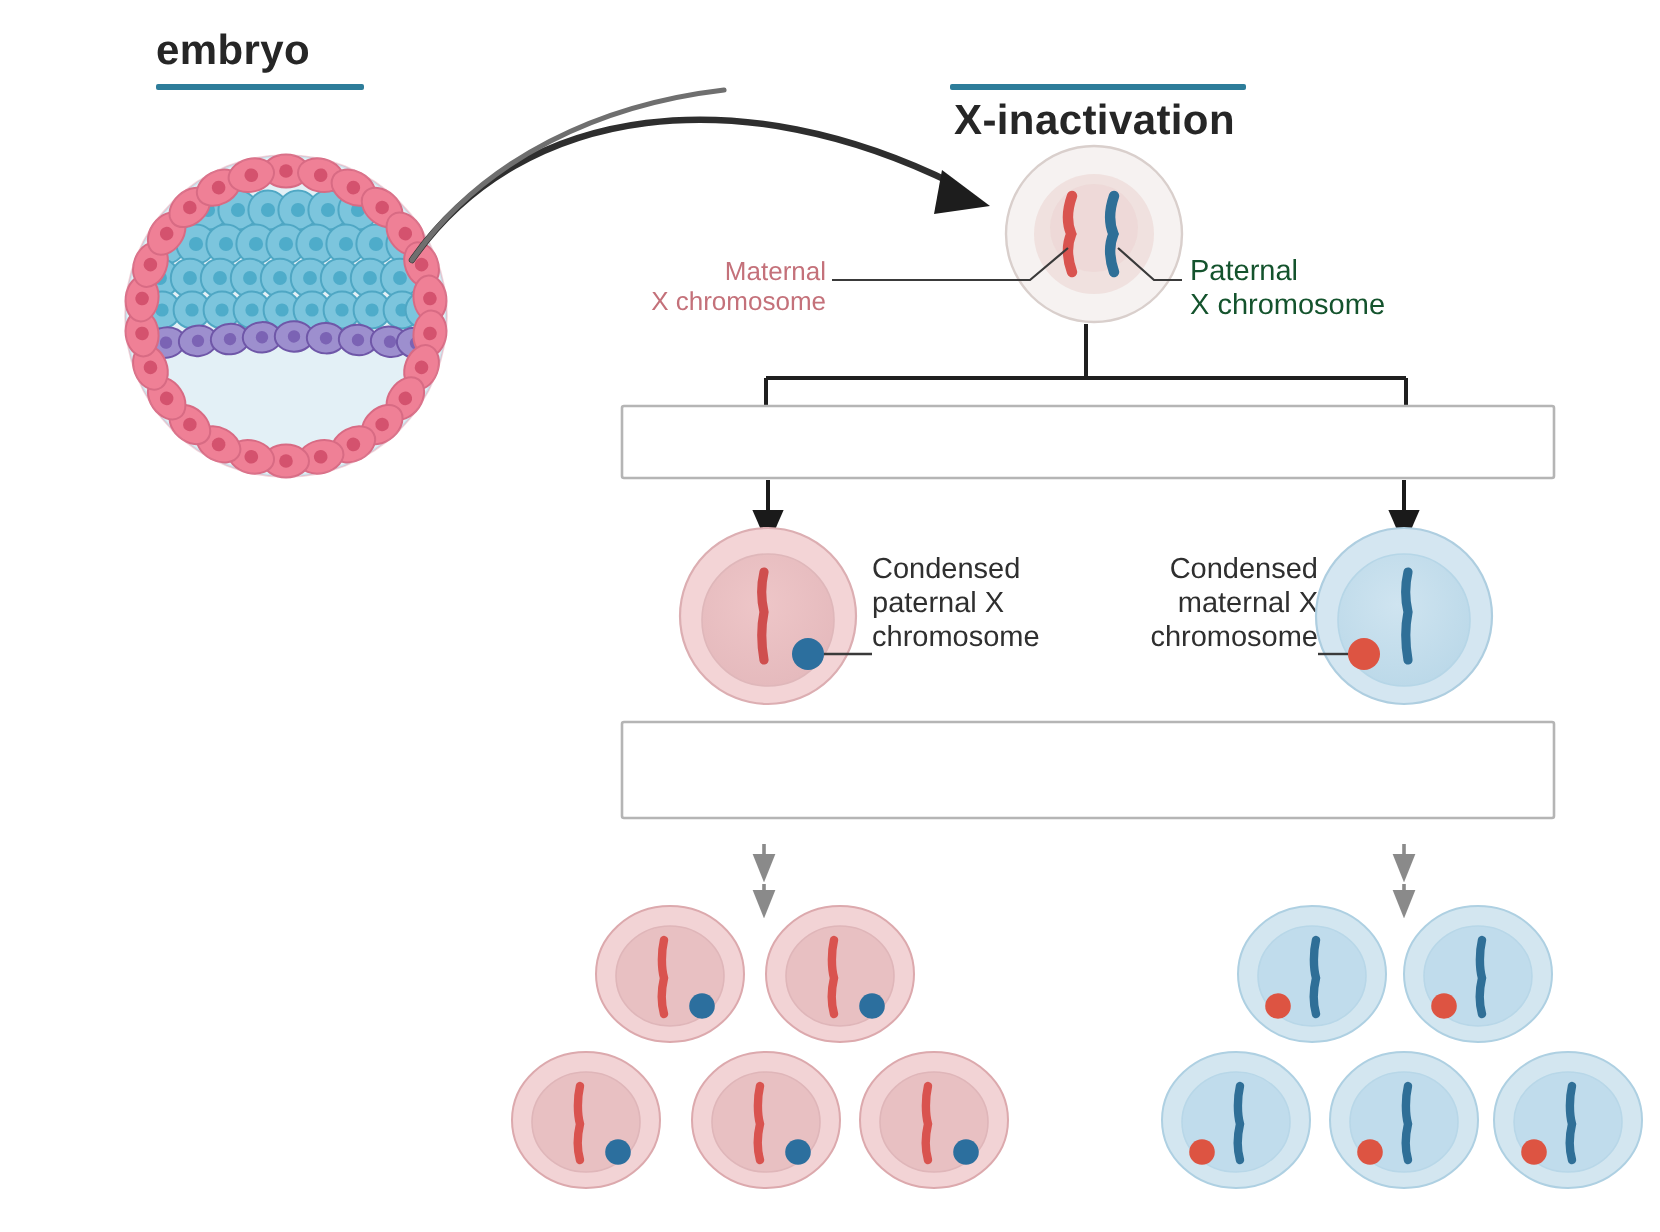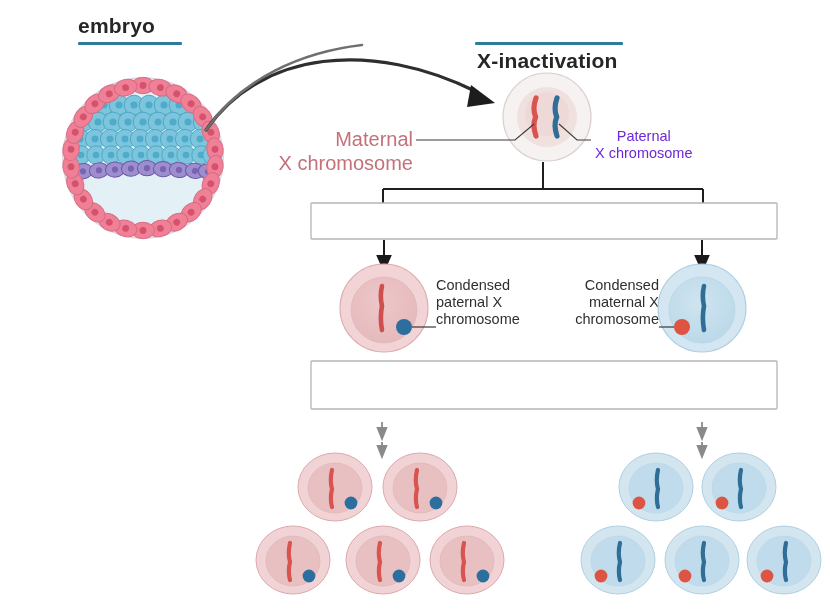--- a/index.html
+++ b/index.html
@@ -48,29 +48,29 @@
     position: absolute;
     height: 3px;
     background: #2d7d9a;
     border-radius: 1px;
   }
   .rule-embryo { left: 66px; top: 42px; width: 104px; }
   .rule-xin { left: 463px; top: 42px; width: 148px; }
 
   .lab-maternal {
     left: 401px; top: 128px;
-    font-size: 20px;
+    font-size: 13px;
     color: #c4717a;
     text-align: right;
   }
   .lab-paternal {
     left: 583px; top: 128px;
     font-size: 14.5px;
-    color: #6d28d9;
-    text-align: center;
+    color: #14532d;
+    text-align: left;
   }
   .boxtext {
     position: absolute;
     display: flex;
     align-items: center;
     justify-content: center;
     text-align: center;
     font-weight: bold;
     font-size: 14.6px;
     color: #1c1c1c;

